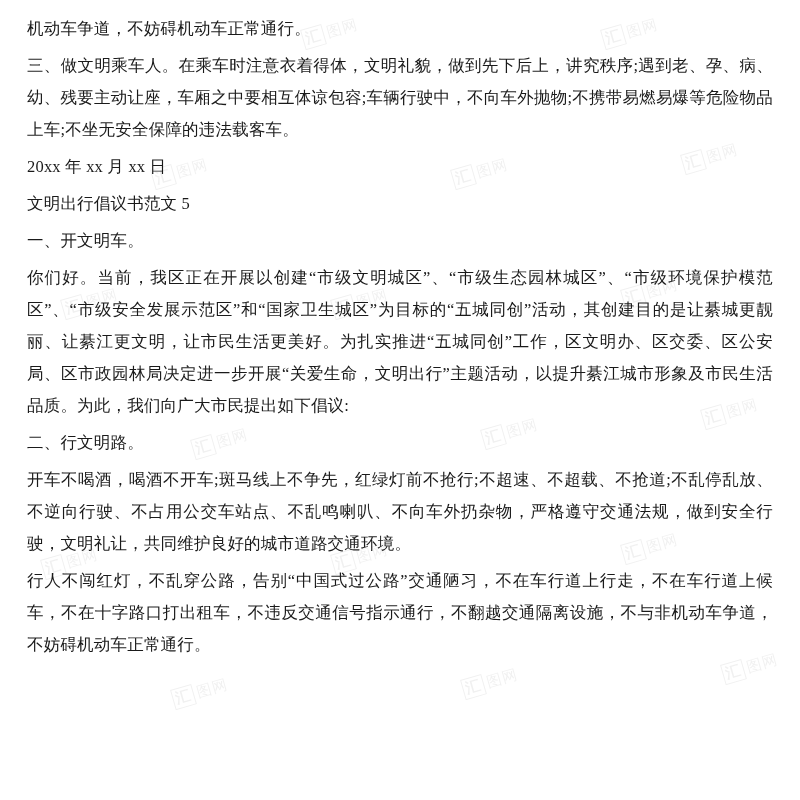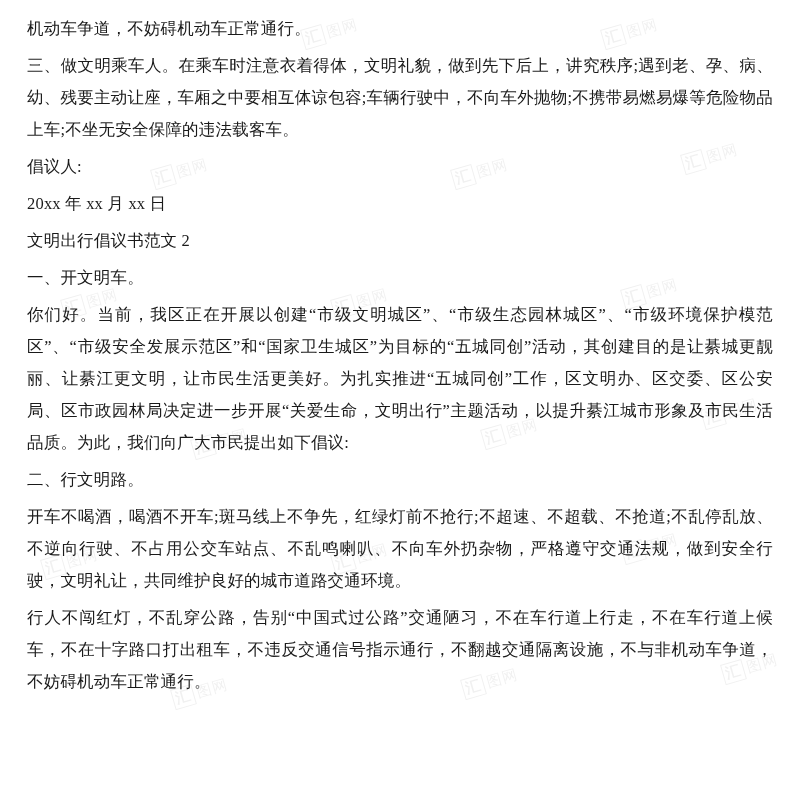--- a/index.html
+++ b/index.html
@@ -59,23 +59,22 @@
     margin-right: 3px;
     font-weight: bold;
   }
 </style>
 </head>
 <body>
 
 <div id="doc">
   <p class="para">机动车争道，不妨碍机动车正常通行。</p>
   <p class="para">三、做文明乘车人。在乘车时注意衣着得体，文明礼貌，做到先下后上，讲究秩序;遇到老、孕、病、幼、残要主动让座，车厢之中要相互体谅包容;车辆行驶中，不向车外抛物;不携带易燃易爆等危险物品上车;不坐无安全保障的违法载客车。</p>
-  <p class="para">倡议人:</p>
   <p class="para">20xx 年 xx 月 xx 日</p>
-  <p class="para">文明出行倡议书范文 2</p>
+  <p class="para">文明出行倡议书范文 5</p>
   <p class="para">一、开文明车。</p>
   <p class="para">你们好。当前，我区正在开展以创建“市级文明城区”、“市级生态园林城区”、“市级环境保护模范区”、“市级安全发展示范区”和“国家卫生城区”为目标的“五城同创”活动，其创建目的是让綦城更靓丽、让綦江更文明，让市民生活更美好。为扎实推进“五城同创”工作，区文明办、区交委、区公安局、区市政园林局决定进一步开展“关爱生命，文明出行”主题活动，以提升綦江城市形象及市民生活品质。为此，我们向广大市民提出如下倡议:</p>
   <p class="para">二、行文明路。</p>
   <p class="para">开车不喝酒，喝酒不开车;斑马线上不争先，红绿灯前不抢行;不超速、不超载、不抢道;不乱停乱放、不逆向行驶、不占用公交车站点、不乱鸣喇叭、不向车外扔杂物，严格遵守交通法规，做到安全行驶，文明礼让，共同维护良好的城市道路交通环境。</p>
   <p class="para">行人不闯红灯，不乱穿公路，告别“中国式过公路”交通陋习，不在车行道上行走，不在车行道上候车，不在十字路口打出租车，不违反交通信号指示通行，不翻越交通隔离设施，不与非机动车争道，不妨碍机动车正常通行。</p>
 
 </div>
 
 <div class="watermarks">
     <div class="wm" style="left: 300px; top: 30px;"><span class="wm-box">汇</span><span>图网</span></div>

